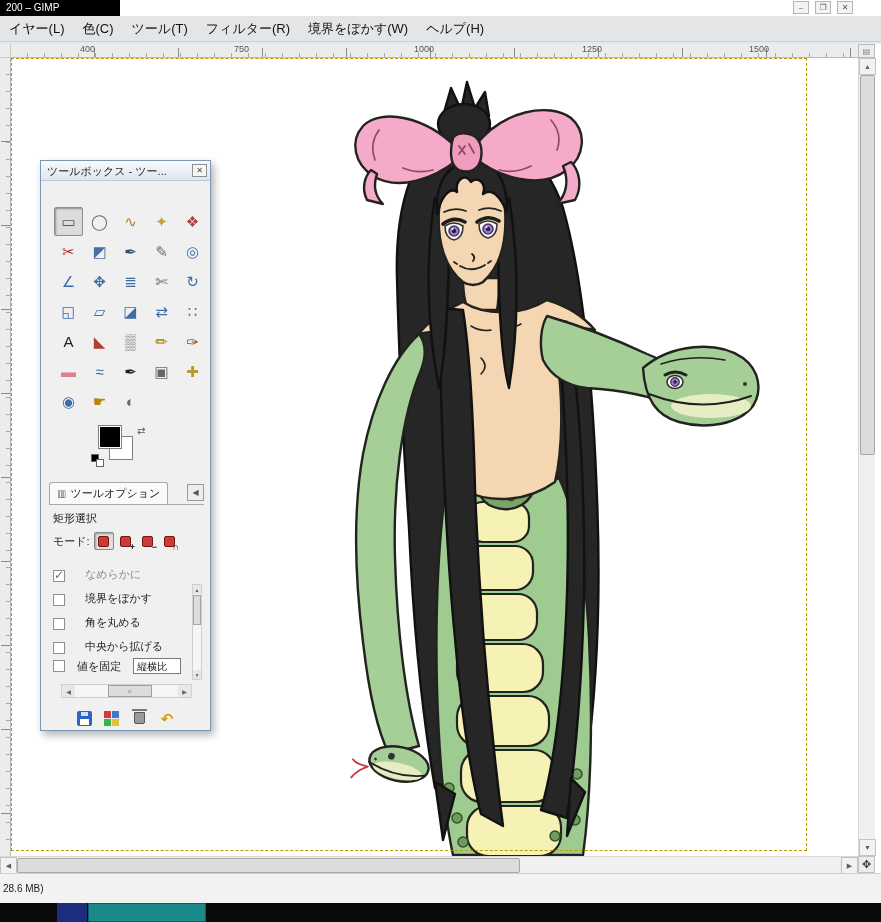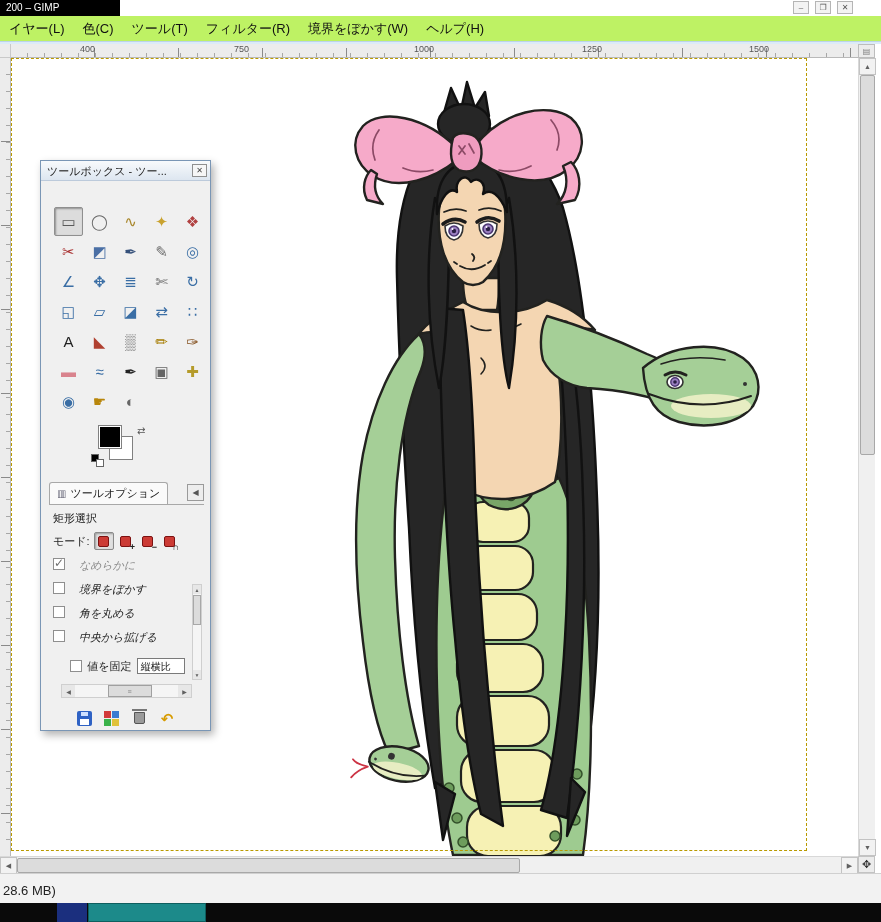--- a/index.html
+++ b/index.html
@@ -9,21 +9,21 @@
 
   
   #titlebar { position:absolute; left:0; top:0; width:881px; height:16px; background:#fff; }
   #title-chip { position:absolute; left:0; top:0; width:120px; height:16px; background:#000; color:#fff;
                 font-size:10px; line-height:16px; padding-left:6px; white-space:nowrap; overflow:hidden; }
   #win-controls { position:absolute; right:28px; top:1px; display:flex; gap:6px; }
   .win-btn { width:16px; height:13px; border:1px solid #b5b5b5; background:#f3f3f3; color:#555;
              font-size:8px; display:flex; align-items:center; justify-content:center; }
 
   
-  #menubar { position:absolute; left:0; top:16px; width:881px; height:25px; background:#bef264; display:flex; align-items:center; }
+  #menubar { position:absolute; left:0; top:16px; width:881px; height:25px; background:#e5e5e5; display:flex; align-items:center; }
   .menu-item { font-size:13px; color:#111; padding:3px 9px; white-space:nowrap; }
   #menu-underline { position:absolute; left:0; top:41px; width:881px; height:3px; background:#dcebf8; border-top:1px solid #bcd4ea; }
 
   
   #ruler-corner { position:absolute; left:0; top:44px; width:11px; height:14px; background:#ececec; border-right:1px solid #c9c9c9; border-bottom:1px solid #c9c9c9; }
   #hruler { position:absolute; left:11px; top:44px; width:847px; height:14px; background:#ececec; border-bottom:1px solid #b9b9b9;
             background-image:
               repeating-linear-gradient(to right, transparent 0 83px, #8a8a8a 83px 84px),
               repeating-linear-gradient(to right, transparent 0 16px, #a7a7a7 16px 17px);
             background-size:100% 9px,100% 4px; background-position:0 100%,0 100%; background-repeat:repeat-x; }
@@ -51,21 +51,21 @@
   #hscroll { position:absolute; left:0; top:856px; width:858px; height:17px; background:#f0f0f0; border-top:1px solid #d8d8d8; }
   #hscroll .sb-btn { width:17px; height:17px; }
   #hscroll-left { position:absolute; left:0; top:0; }
   #hscroll-right { position:absolute; right:0; top:0; }
   #hscroll-thumb { position:absolute; top:1px; left:17px; width:503px; height:15px; background:#dcdcdc; border:1px solid #a8a8a8; border-radius:2px; }
   #pan-corner { position:absolute; left:858px; top:856px; width:17px; height:17px; background:#ececec; border:1px solid #c3c3c3;
                 display:flex; align-items:center; justify-content:center; font-size:11px; color:#333; }
 
   
   #statusbar { position:absolute; left:0; top:873px; width:881px; height:30px; background:#f2f2f2; border-top:1px solid #d0d0d0; }
-  #status-mem { position:absolute; left:3px; top:9px; font-size:13px; color:#222; }
+  #status-mem { position:absolute; left:3px; top:9px; font-size:10px; color:#222; }
   #taskbar { position:absolute; left:0; top:903px; width:881px; height:19px; background:#0a0a0a; }
   .task-item { position:absolute; top:0; height:19px; }
   #task-item-1 { left:57px; width:30px; background:#1b2f7e; }
   #task-item-2 { left:88px; width:118px; background:#1c8a8a; border:1px solid #0e5f5f; }
 
   
   #toolbox { position:absolute; left:40px; top:160px; width:171px; height:571px; background:#f0f0f0;
              border:1px solid #7a96b5; box-shadow:3px 4px 8px rgba(0,0,0,.3); }
   #tb-title { position:relative; height:20px; background:linear-gradient(#f8fafc,#dde6f0); border-bottom:1px solid #bccadb;
               font-size:11px; color:#222; line-height:20px; padding-left:6px; white-space:nowrap; overflow:hidden; }
@@ -95,31 +95,31 @@
   #opt-panel { position:relative; margin:0 6px 0 8px; background:#f0f0f0; border-top:1px solid #a8a8a8; padding:4px 2px 0 2px; }
   #opt-tool-name { font-size:11px; color:#111; padding:2px 0 6px 2px; }
   #mode-row { display:flex; align-items:center; gap:4px; padding:0 0 8px 2px; }
   #mode-label { font-size:11px; color:#222; }
   .mode-btn { width:20px; height:18px; display:flex; align-items:center; justify-content:center; border:1px solid transparent; border-radius:2px; }
   .mode-btn.selected { background:#e0e0e0; border-color:#8a8a8a; box-shadow:inset 1px 1px 2px rgba(0,0,0,.3); }
   .mode-btn .sq { position:relative; width:11px; height:11px; background:#cc3b35; border:1px solid #7c1212; border-radius:2px; }
   .mode-btn .mark { position:absolute; right:-5px; bottom:-6px; font-size:9px; color:#222; font-weight:bold; }
 
   #opt-checks { position:relative; padding-right:12px; }
-  .opt-row { display:flex; align-items:flex-start; gap:14px; height:24px; padding-left:2px;font-style:italic; }
+  .opt-row { display:flex; align-items:flex-end; gap:20px; height:24px; padding-left:2px; }
   .cb { width:12px; height:12px; background:#fff; border:1px solid #8f8f8f; position:relative; flex:0 0 auto; }
   .opt-row.checked .cb::after { content:"✓"; position:absolute; left:0px; top:-3px; font-size:12px; color:#6d6d6d; }
   .olabel { font-size:11px; color:#222; white-space:nowrap; }
   .opt-row.disabled .olabel { color:#8a8a8a; }
   #opt-vscroll { position:absolute; right:0; top:26px; width:10px; height:96px; background:#f5f5f5; border:1px solid #cfcfcf; }
   #opt-vscroll .sb-btn { width:8px; height:9px; font-size:5px; border:none; background:#e7e7e7; position:absolute; left:0; }
   #ovs-up { top:0; } #ovs-down { bottom:0; }
   #ovs-thumb { position:absolute; left:0px; top:10px; width:8px; height:30px; background:#dcdcdc; border:1px solid #a8a8a8; }
 
-  #fixed-row { display:flex; align-items:center; gap:5px; height:24px; padding-left:2px;justify-content:center; }
+  #fixed-row { display:flex; align-items:center; gap:12px; height:24px; padding-left:2px; }
   #fixed-field { display:inline-block; width:48px; height:16px; background:#fff; border:1px solid #7a7a7a;
                  font-size:10px; line-height:15px; padding:0 3px; color:#111; white-space:nowrap; overflow:hidden; }
 
   #tb-hscroll { position:relative; margin:6px 10px 0 10px; height:14px; background:#f5f5f5; border:1px solid #cfcfcf; }
   #tb-hscroll .sb-btn { position:absolute; top:0; width:13px; height:12px; font-size:6px; border:none; background:#e7e7e7; }
   #tbh-left { left:0; } #tbh-right { right:0; }
   #tbh-thumb { position:absolute; left:46px; top:0; width:44px; height:12px; background:#dcdcdc; border:1px solid #a0a0a0;
                display:flex; align-items:center; justify-content:center; font-size:7px; color:#888; letter-spacing:1px; }
 
   #tb-bottom-icons { display:flex; justify-content:space-between; align-items:center; margin:10px 24px 0 22px; }

